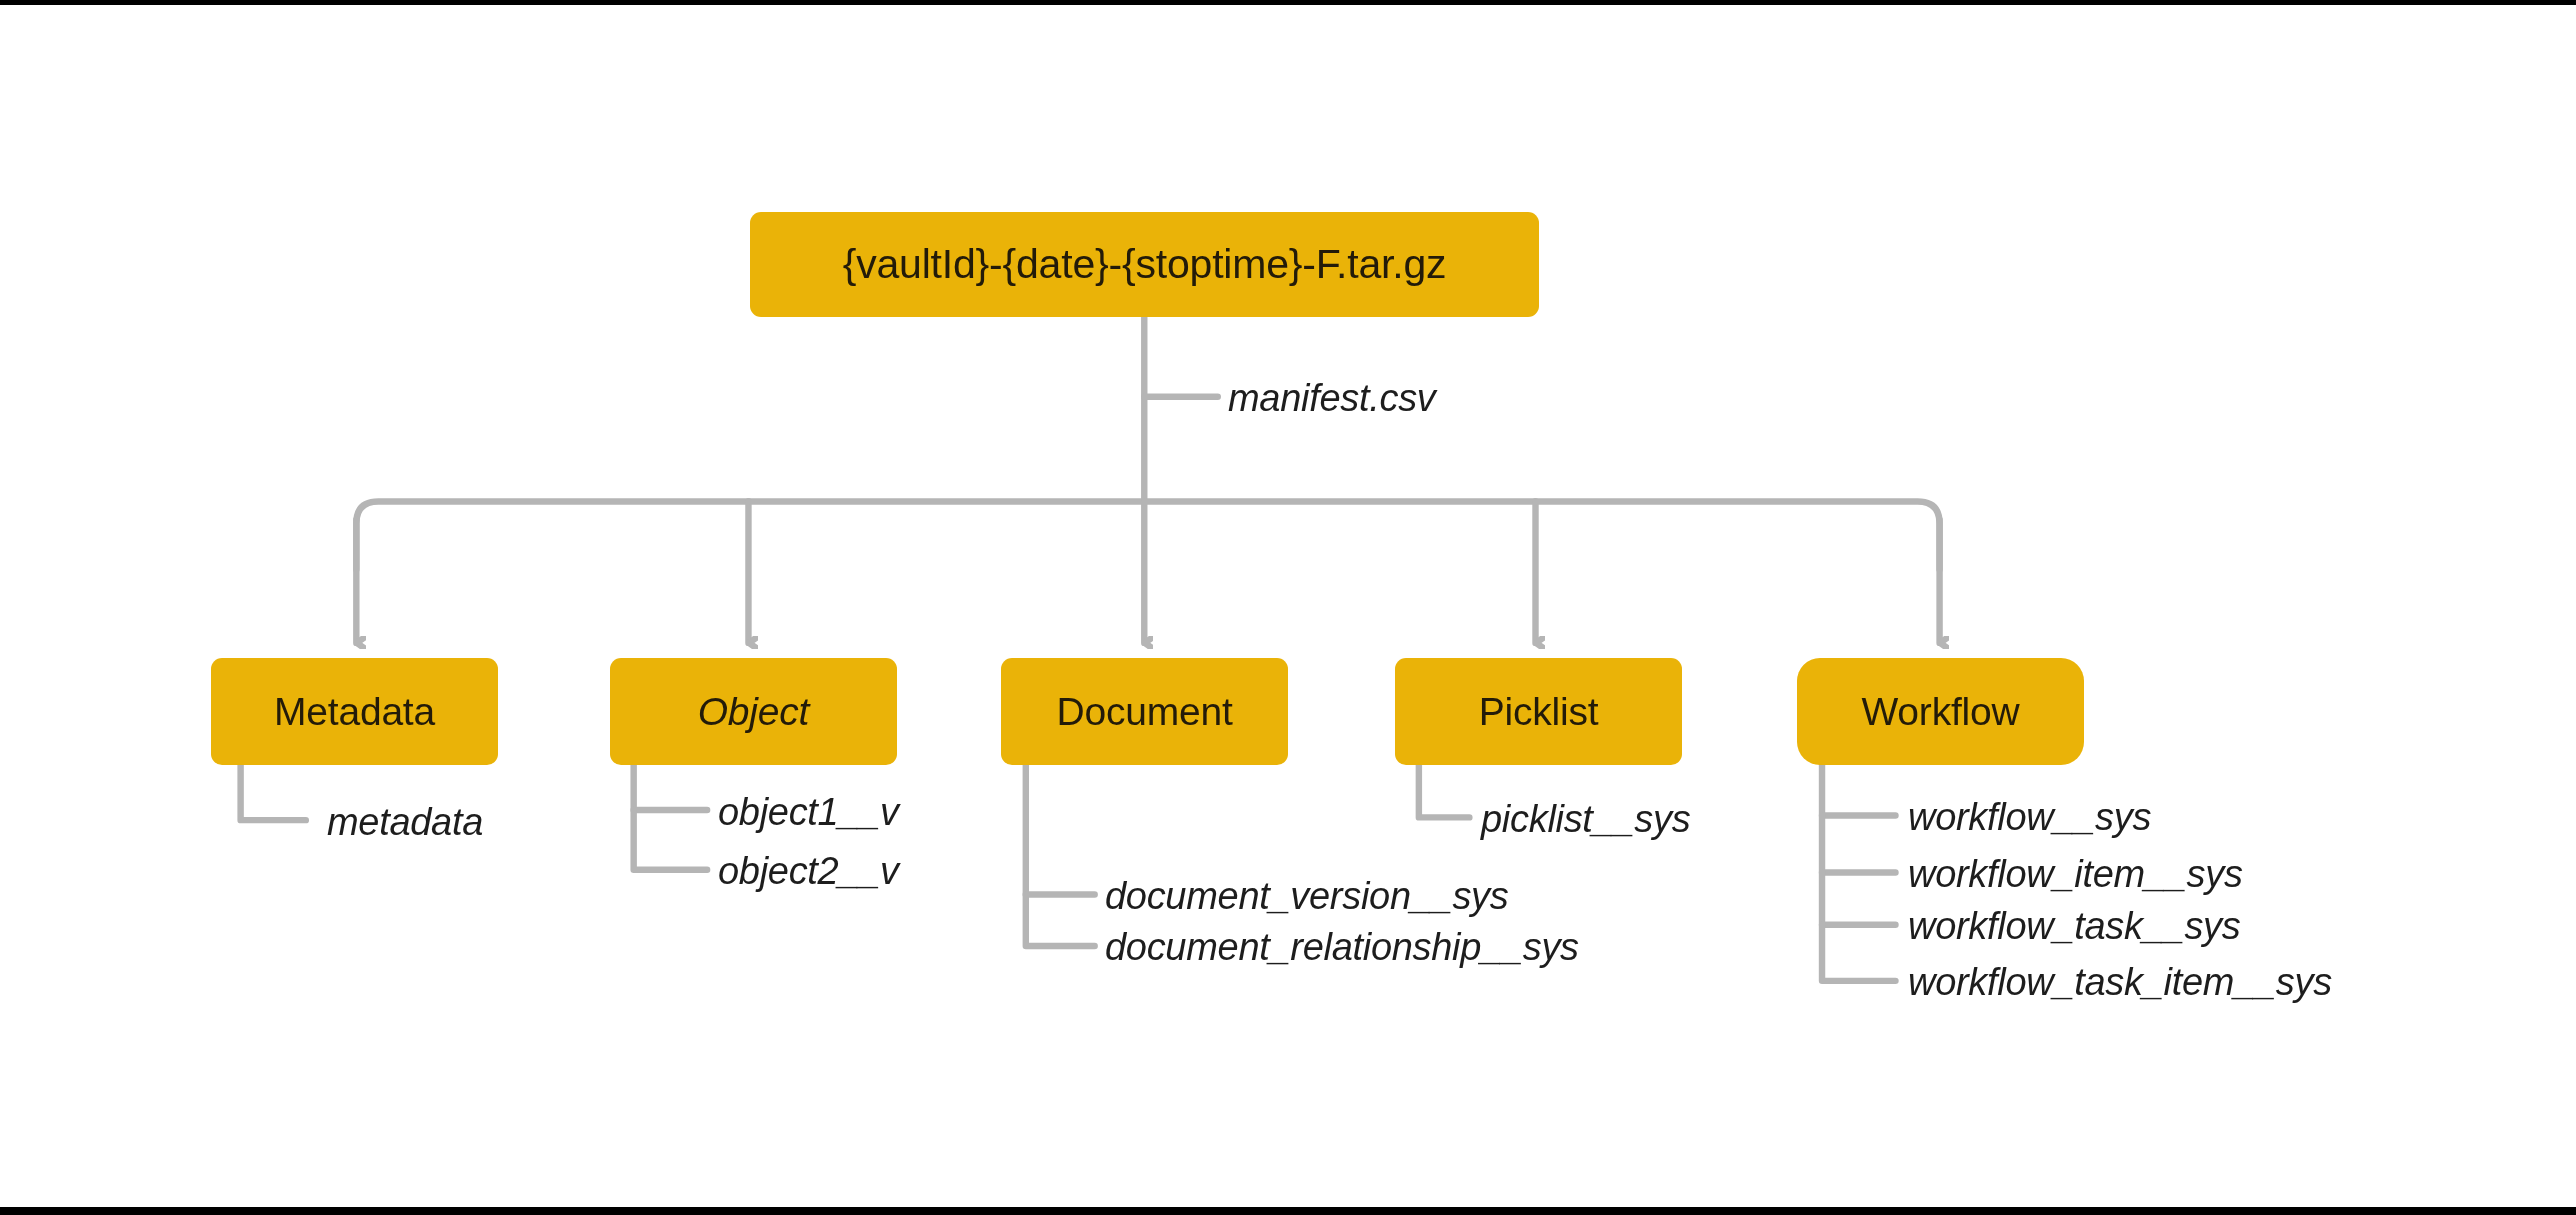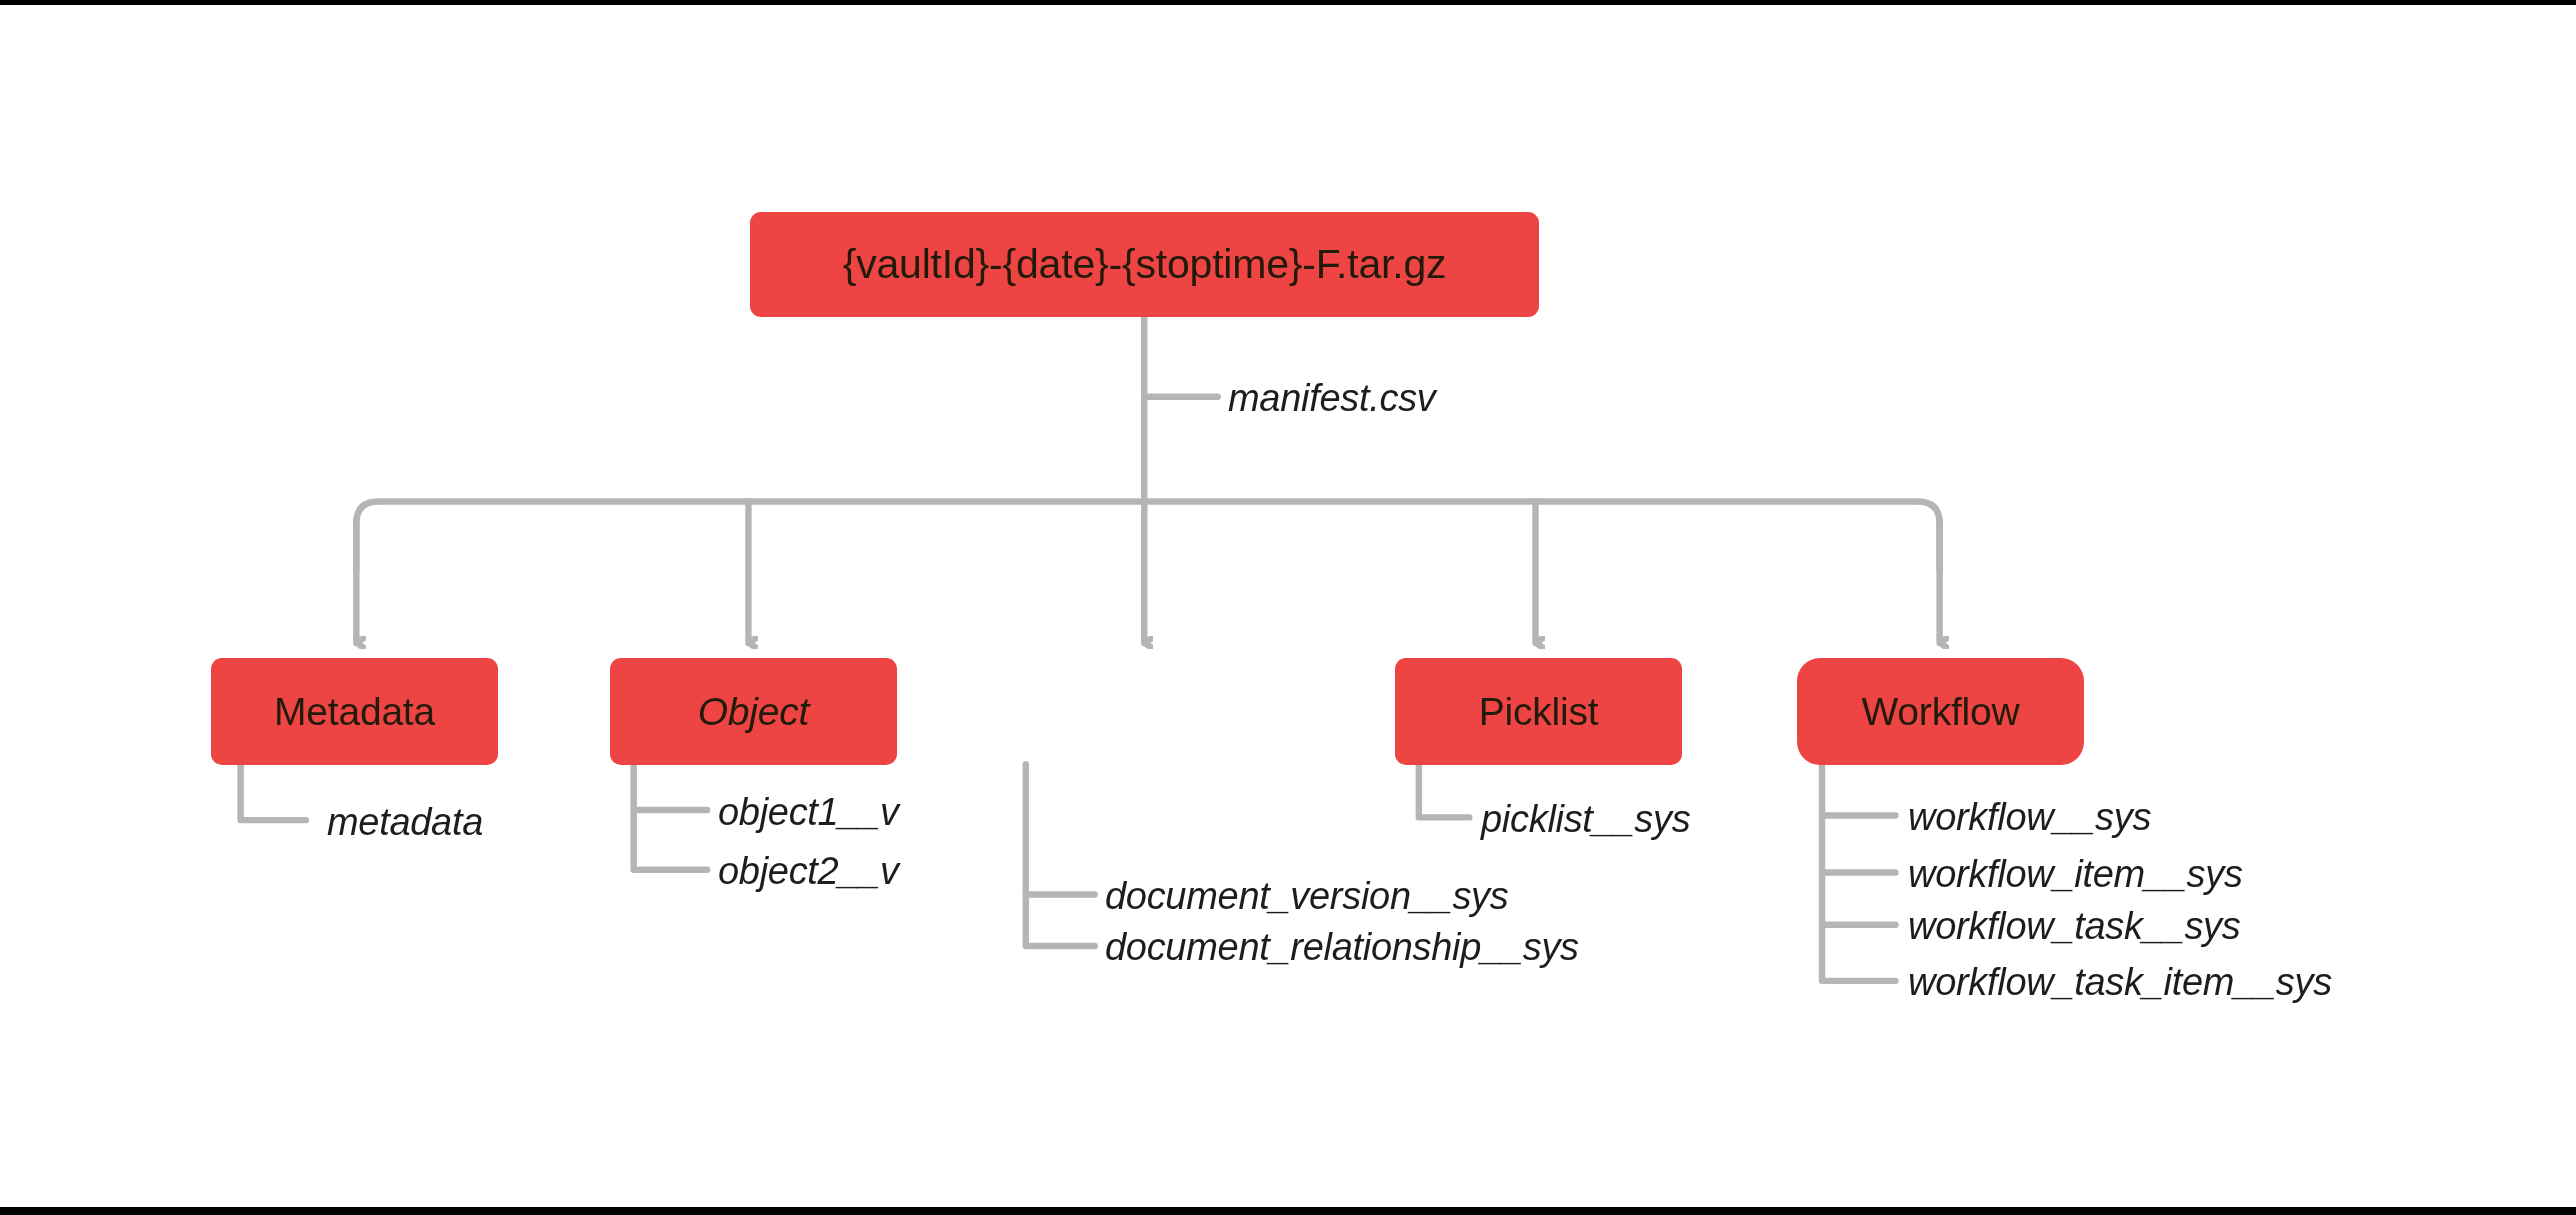--- a/index.html
+++ b/index.html
@@ -10,21 +10,21 @@
     font-family:"Liberation Sans","DejaVu Sans",sans-serif;
     overflow:hidden;position:relative;
   }
   #stage{position:absolute;inset:0;width:2576px;height:1216px;}
   .edge-band{position:absolute;left:0;width:2576px;background:#000000;}
   .edge-top{top:0;height:4.6px;}
   .edge-bottom{bottom:0;height:9.2px;}
   #canvas{position:absolute;left:0;top:0;width:2576px;height:1216px;}
   .node{
     position:absolute;
-    background:#ef4444;
+    background:#eab308;
     border-radius:11px;
     display:flex;align-items:center;justify-content:center;
     color:#231B09;
     box-sizing:border-box;
   }
   .node-root{font-size:41px;letter-spacing:-0.2px;}
   .node-cat{font-size:39px;letter-spacing:-0.2px;}
   .leaf-label{
     position:absolute;
     font-size:38px;
@@ -85,20 +85,21 @@
   </svg>
 
   <div class="node node-root" style="left:750px;top:212px;width:789px;height:105px;">{vaultId}-{date}-{stoptime}-F.tar.gz</div>
 
   <div class="leaf-label" style="left:1228px;top:379px;">manifest.csv</div>
 
   <div class="node node-cat" style="left:211px;top:658px;width:287px;height:107px;">Metadata</div>
 
   <div class="node node-cat" style="left:610px;top:658px;width:287px;height:107px;font-style:italic;">Object</div>
 
+  <div class="node node-cat" style="left:1001px;top:658px;width:287px;height:107px;">Document</div>
 
   <div class="node node-cat" style="left:1395px;top:658px;width:287px;height:107px;">Picklist</div>
 
   <div class="node node-cat" style="left:1797px;top:658px;width:287px;height:107px;border-radius:23px;">Workflow</div>
 
   <div class="leaf-label" style="left:327px;top:803px;">metadata</div>
 
   <div class="leaf-label" style="left:718px;top:793px;">object1__v</div>
   <div class="leaf-label" style="left:718px;top:852px;">object2__v</div>
 

